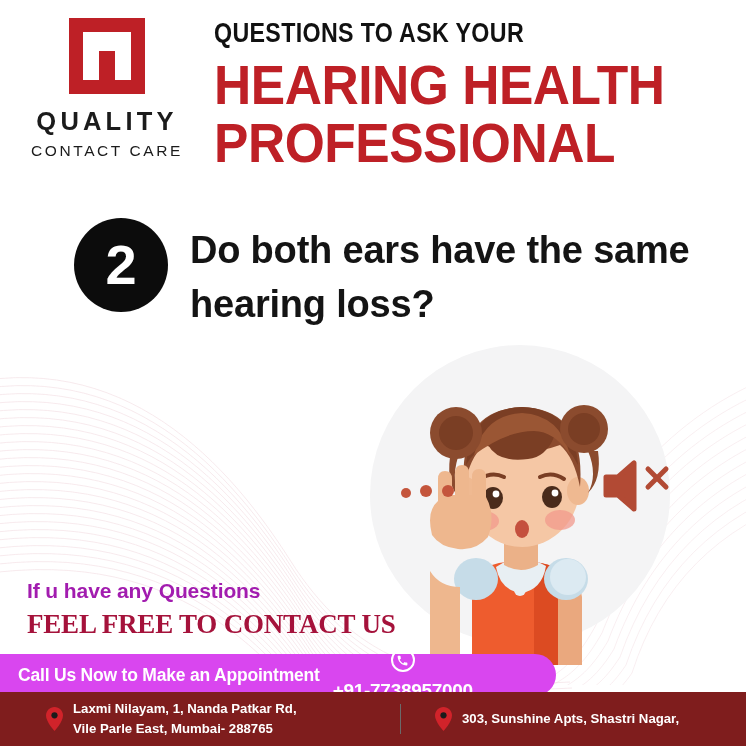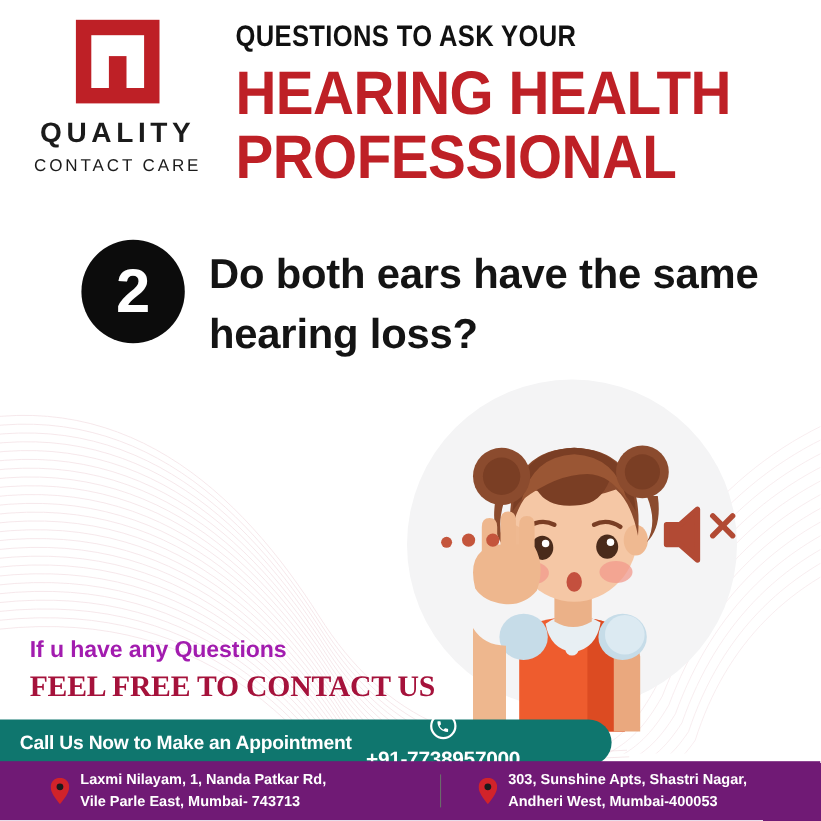--- a/index.html
+++ b/index.html
@@ -182,21 +182,21 @@
     line-height:1.2;
     letter-spacing:-.2px;
     font-family:Liberation Serif, serif;
   }
 
   
   .redbar {
     position:absolute;
     left:0; top:654px;
     width:556px; height:42px;
-    background:#0f766e;
+    background:#d946ef;
     border-top-right-radius:24px;
     border-bottom-right-radius:24px;
     z-index:7;
     display:flex;
     align-items:center;
   }
   .redbar-text {
     margin-left:18px;
     color:#ffffff;
     font-size:17.5px;
@@ -262,21 +262,21 @@
     font-weight:bold;
     color:#111111;
     white-space:nowrap;
   }
 
   
   .footer {
     position:absolute;
     left:0; bottom:0;
     width:746px; height:54px;
-    background:#701a75;
+    background:#7f1d1d;
     z-index:8;
     display:flex;
     align-items:center;
   }
   .addr {
     display:flex;
     align-items:center;
     gap:10px;
   }
   .addr:first-of-type { margin-left:46px; width:340px; }
@@ -463,34 +463,33 @@
 
     <div class="addr">
       <span class="map-pin">
         <svg width="17" height="24" viewBox="0 0 17 24">
           <path d="M8.5 0C3.8 0 0 3.8 0 8.5 0 14.9 8.5 24 8.5 24S17 14.9 17 8.5C17 3.8 13.2 0 8.5 0z" fill="#D1232A"></path>
           <circle cx="8.5" cy="8.3" r="3.1" fill="#1b1b1b"></circle>
         </svg>
       </span>
       <span class="addr-text">
         <span>Laxmi Nilayam, 1, Nanda Patkar Rd,</span><br>
-        <span>Vile Parle East, Mumbai- 743713</span>
+        <span>Vile Parle East, Mumbai- 288765</span>
       </span>
     </div>
 
     <div class="divider"></div>
 
     <div class="addr">
       <span class="map-pin">
         <svg width="17" height="24" viewBox="0 0 17 24">
           <path d="M8.5 0C3.8 0 0 3.8 0 8.5 0 14.9 8.5 24 8.5 24S17 14.9 17 8.5C17 3.8 13.2 0 8.5 0z" fill="#D1232A"></path>
           <circle cx="8.5" cy="8.3" r="3.1" fill="#1b1b1b"></circle>
         </svg>
       </span>
       <span class="addr-text">
         <span>303, Sunshine Apts, Shastri Nagar,</span><br>
-        <span>Andheri West, Mumbai-400053</span>
       </span>
     </div>
 
   </div>
 
 </div>
 
 </body></html>

